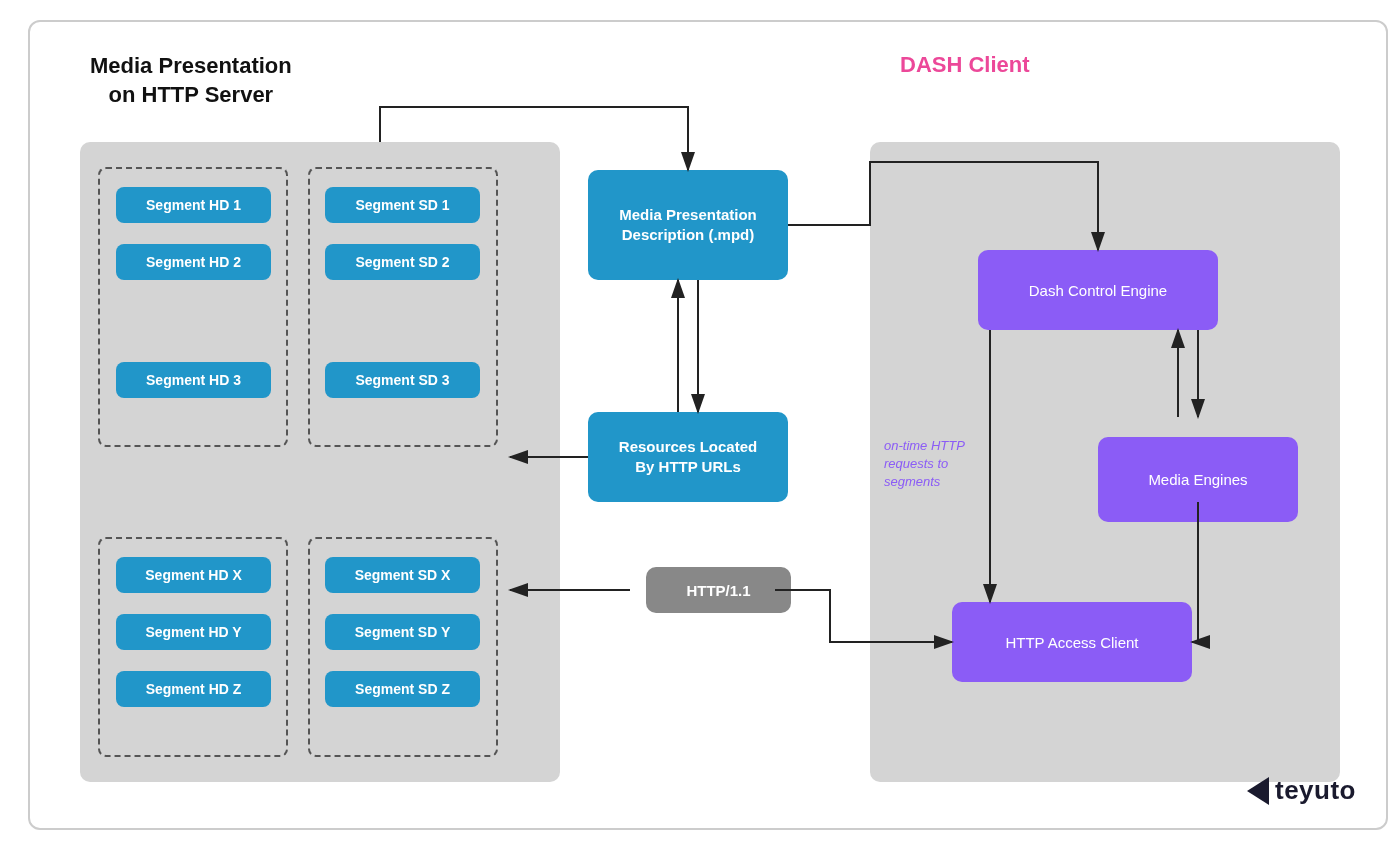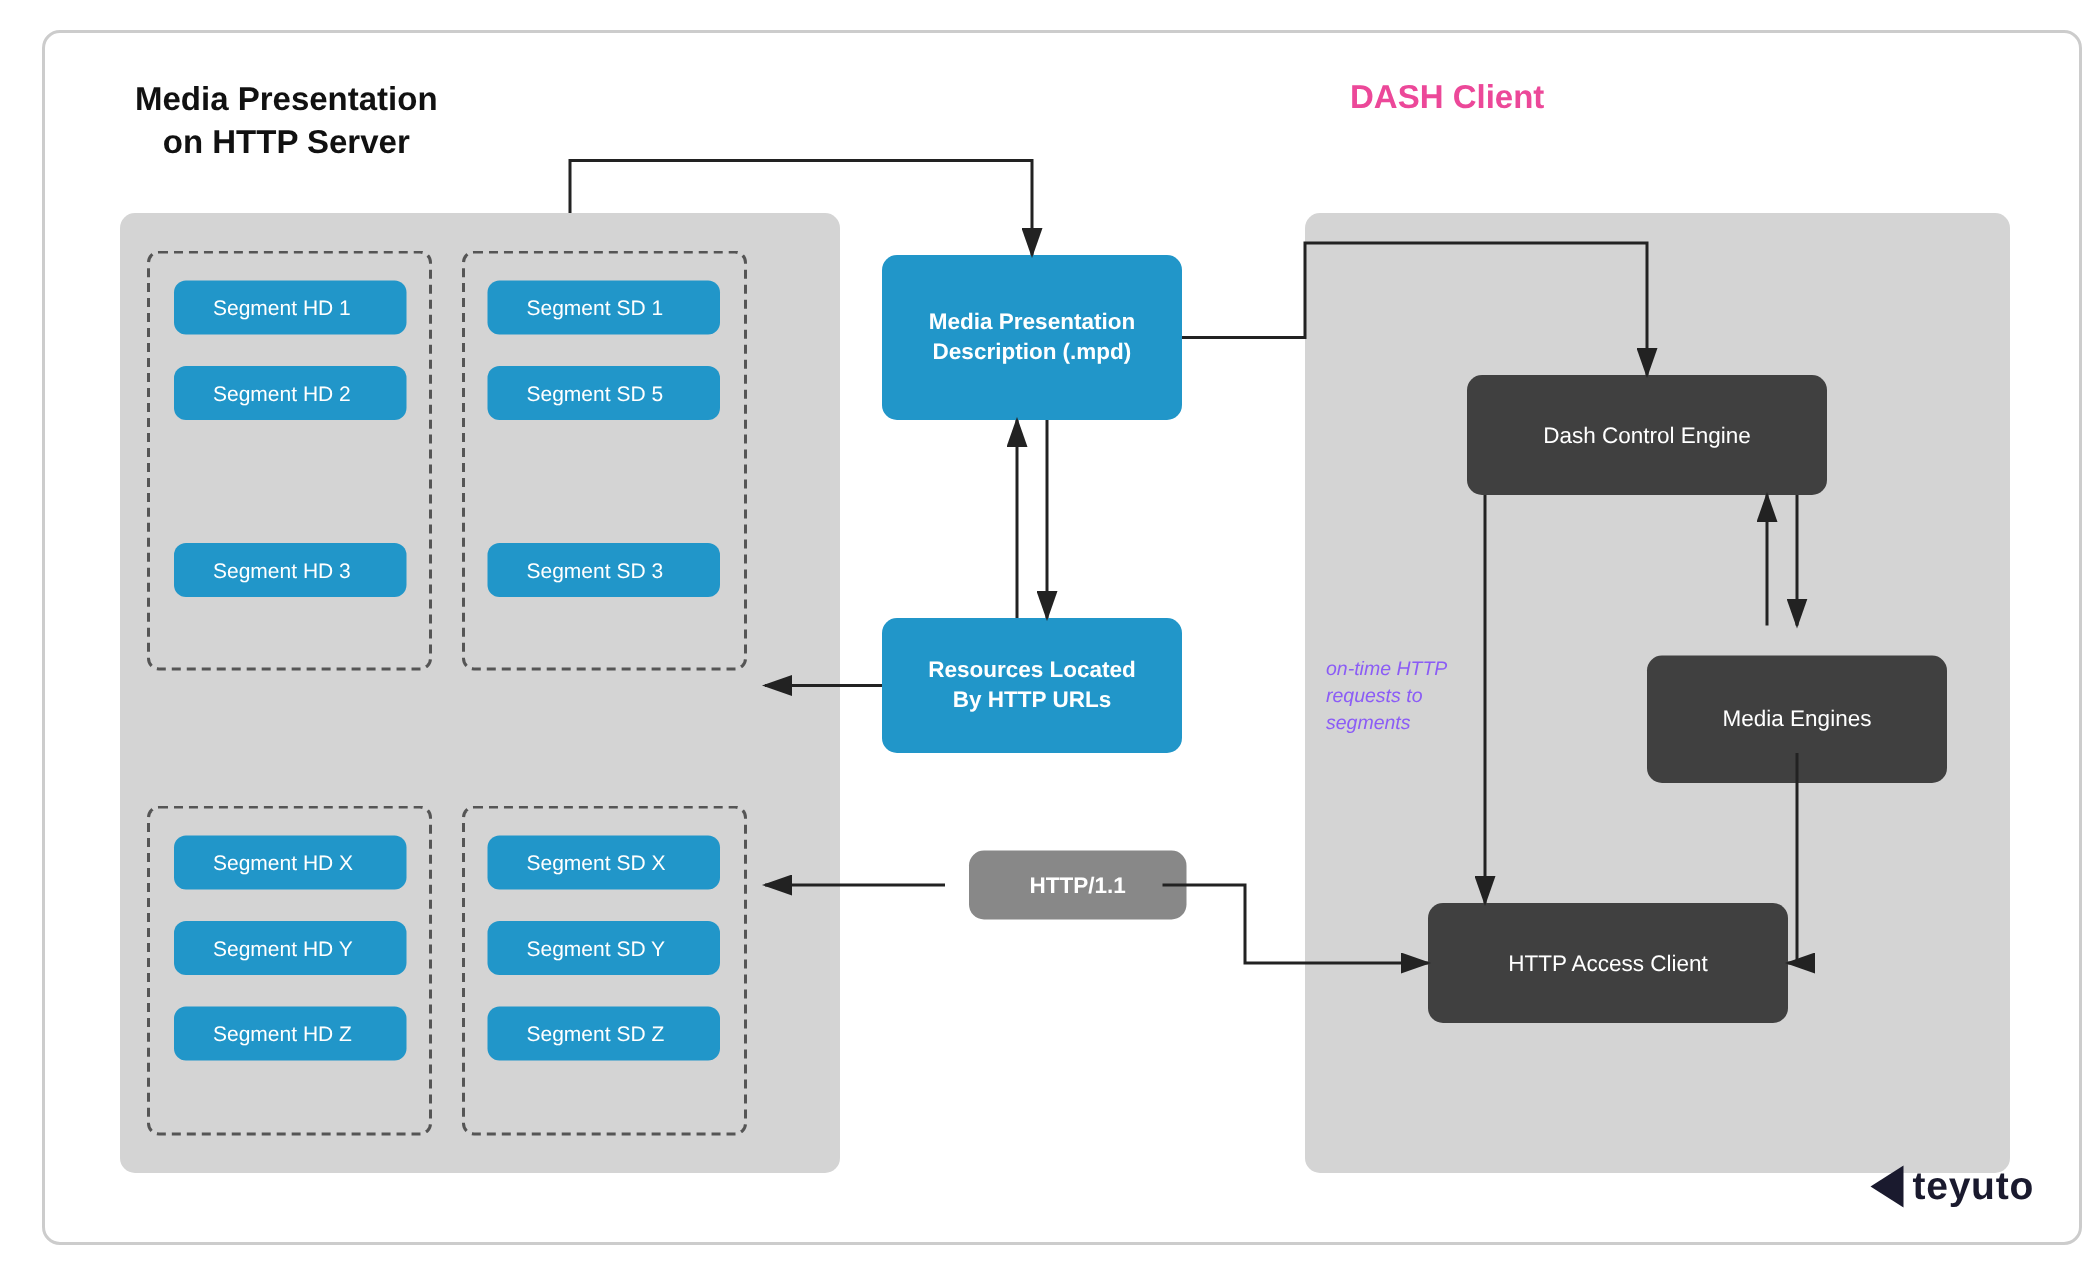--- a/index.html
+++ b/index.html
@@ -66,24 +66,24 @@
     .dashed-box {
       position: absolute;
       border: 2.5px dashed #555;
       border-radius: 8px;
     }
     
     .segment-btn {
       background: #2196c9;
       color: white;
       border-radius: 8px;
-      padding: 10px 26px;
+      padding: 10px 14px;
       font-size: 14px;
-      font-weight: 400;
-      text-align: left;
+      font-weight: 700;
+      text-align: center;
       position: absolute;
       cursor: default;
       white-space: nowrap;
     }
     
     .blue-box {
       position: absolute;
       background: #2196c9;
       color: white;
       border-radius: 10px;
@@ -91,21 +91,21 @@
       font-weight: 600;
       text-align: center;
       display: flex;
       align-items: center;
       justify-content: center;
       line-height: 1.35;
     }
     
     .gray-box {
       position: absolute;
-      background: #404040;
+      background: #8b5cf6;
       color: white;
       border-radius: 10px;
       font-size: 15px;
       font-weight: 500;
       text-align: center;
       display: flex;
       align-items: center;
       justify-content: center;
     }
     
@@ -179,21 +179,21 @@
 
   <div class="dashed-box" style="top:145px; left:68px; width:190px; height:280px;"></div>
 
   <div class="dashed-box" style="top:145px; left:278px; width:190px; height:280px;"></div>
 
   <div class="segment-btn" style="top:165px; left:86px; width:155px;">Segment HD 1</div>
   <div class="segment-btn" style="top:222px; left:86px; width:155px;">Segment HD 2</div>
   <div class="segment-btn" style="top:340px; left:86px; width:155px;">Segment HD 3</div>
 
   <div class="segment-btn" style="top:165px; left:295px; width:155px;">Segment SD 1</div>
-  <div class="segment-btn" style="top:222px; left:295px; width:155px;">Segment SD 5</div>
+  <div class="segment-btn" style="top:222px; left:295px; width:155px;">Segment SD 2</div>
   <div class="segment-btn" style="top:340px; left:295px; width:155px;">Segment SD 3</div>
 
   <div class="dashed-box" style="top:515px; left:68px; width:190px; height:220px;"></div>
 
   <div class="dashed-box" style="top:515px; left:278px; width:190px; height:220px;"></div>
 
   <div class="segment-btn" style="top:535px; left:86px; width:155px;">Segment HD X</div>
   <div class="segment-btn" style="top:592px; left:86px; width:155px;">Segment HD Y</div>
   <div class="segment-btn" style="top:535px; left:295px; width:155px;">Segment SD X</div>
 

